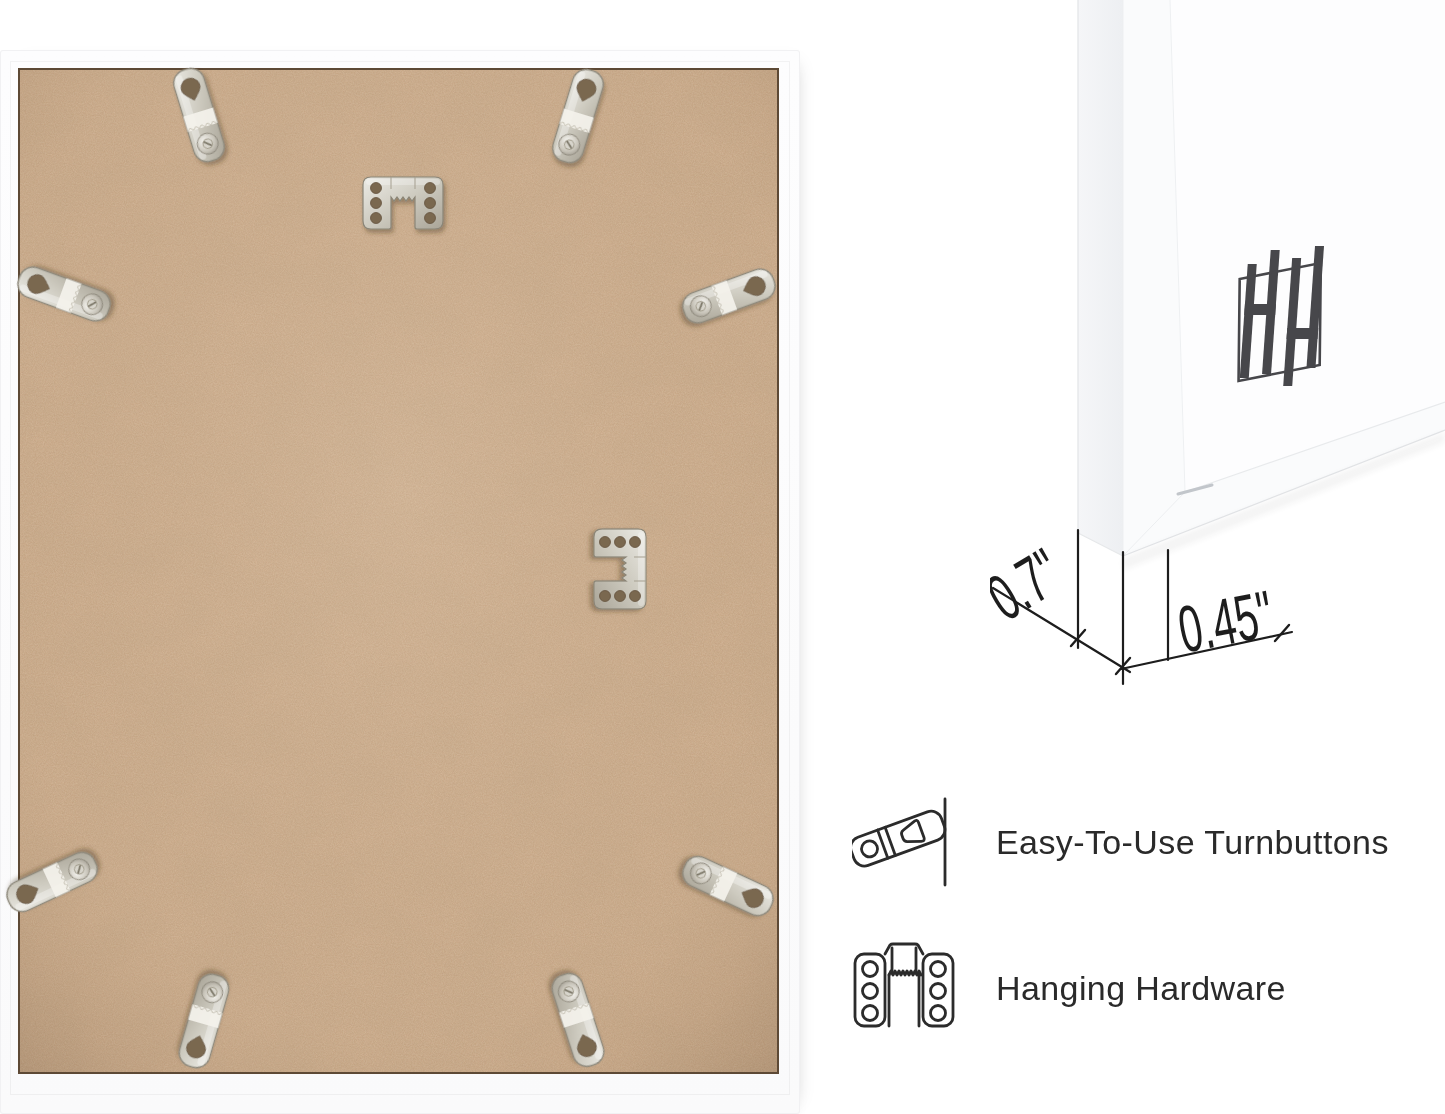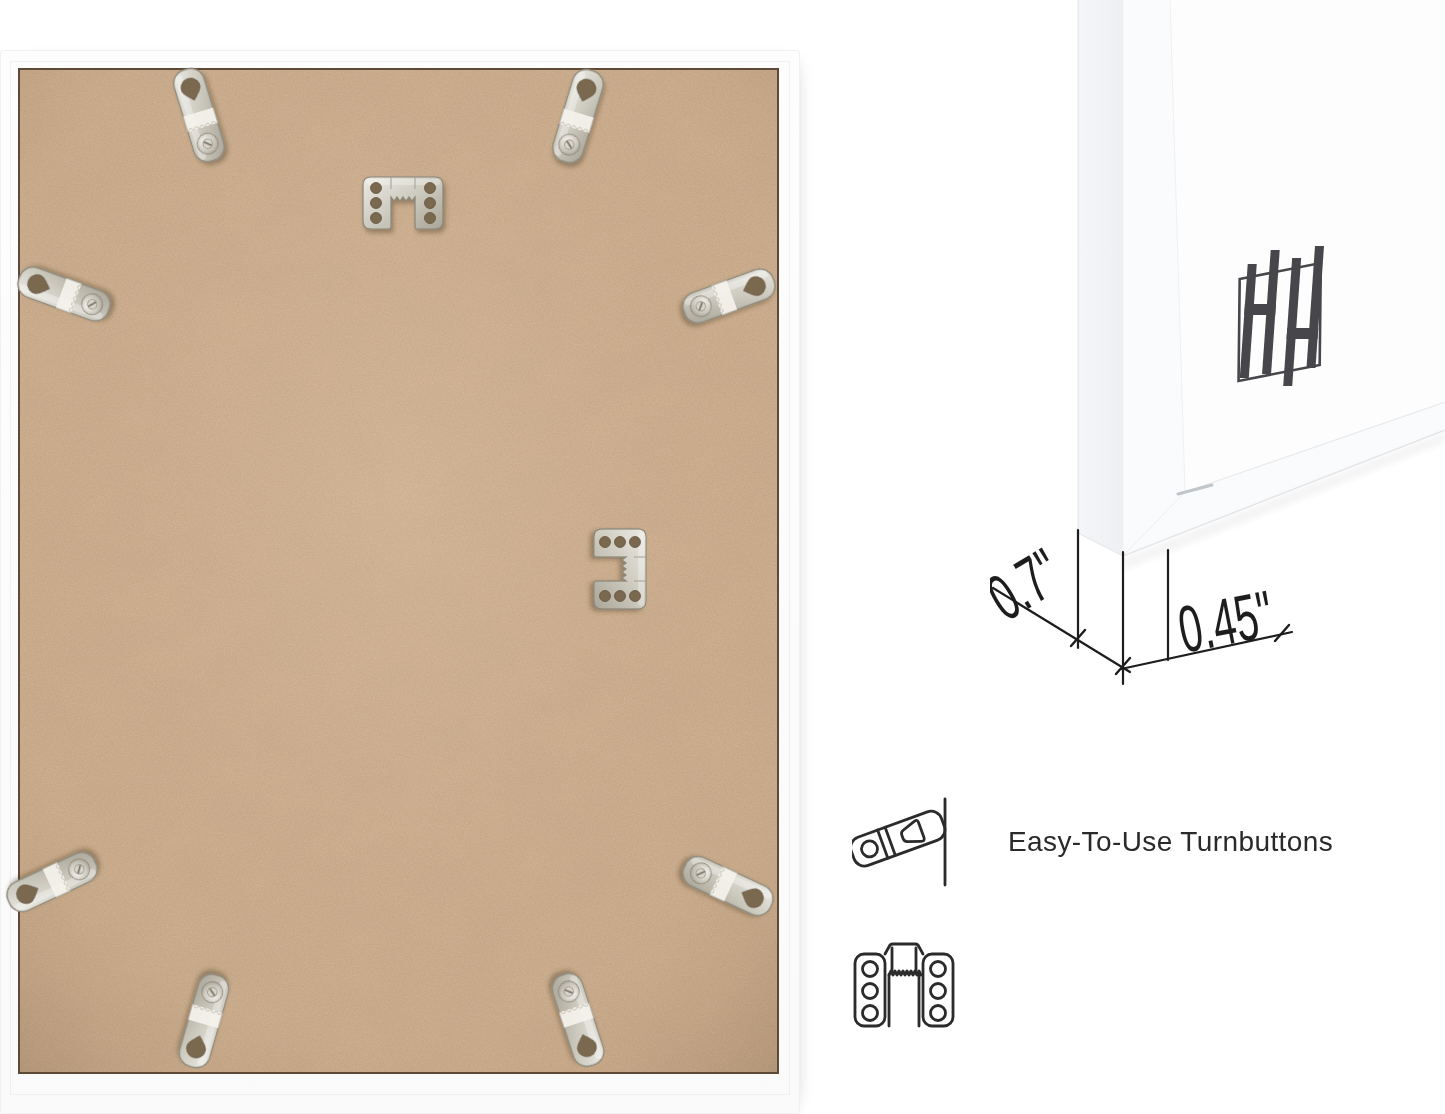--- a/index.html
+++ b/index.html
@@ -19,21 +19,21 @@
          box-shadow:inset 0 3px 9px rgba(70,50,30,.38), inset 0 0 36px rgba(110,82,55,.28);}
   .board svg{position:absolute;inset:0;width:100%;height:100%;}
   .hw{position:absolute;overflow:visible;transform-origin:center;}
 
   
   .corner{position:absolute;left:990px;top:0;width:455px;height:700px;}
 
   
   .callout{position:absolute;display:flex;align-items:center;color:#2a2a2a;}
   .callout .icon{flex:0 0 auto;}
-  .callout .label{margin-left:52px;font-size:28px;letter-spacing:.4px;color:#2a2a2a;
+  .callout .label{margin-left:40px;font-size:34px;letter-spacing:.4px;color:#2a2a2a;
                   white-space:nowrap;}
   .callout-1{left:852px;top:794px;height:96px;}
   .callout-2{left:852px;top:940px;height:96px;}
   .iconline{stroke:#2b2b2b;stroke-width:2.8;fill:none;stroke-linecap:round;stroke-linejoin:round;}
 </style>
 </head>
 <body>
 
 <div class="canvas">
 
@@ -224,15 +224,16 @@
         <line x1="37" y1="33" x2="37" y2="84"></line>
         <line x1="67" y1="33" x2="67" y2="84"></line>
         <circle cx="18" cy="27" r="7.5"></circle>
           <circle cx="18" cy="49" r="7.5"></circle>
           <circle cx="18" cy="71" r="7.5"></circle>
         <circle cx="86" cy="27" r="7.5"></circle>
           <circle cx="86" cy="49" r="7.5"></circle>
           <circle cx="86" cy="71" r="7.5"></circle>
       </g>
     </svg>
+    <span class="label">Hanging Hardware</span>
   </div>
 
 </div>
 
 </body></html>

